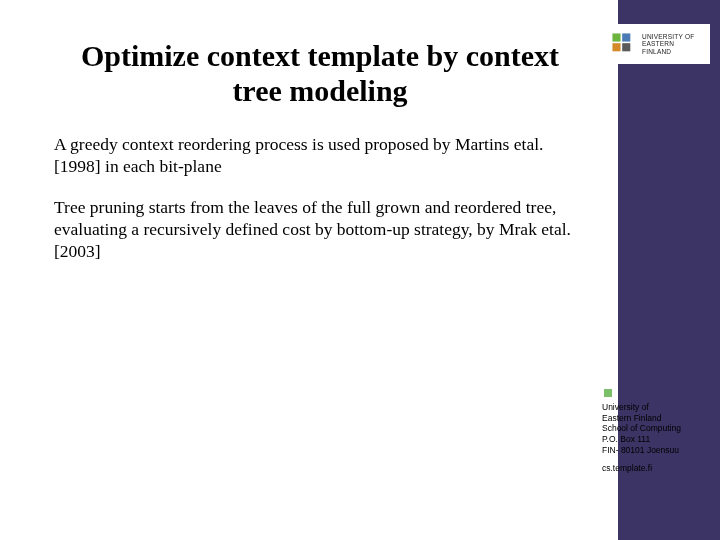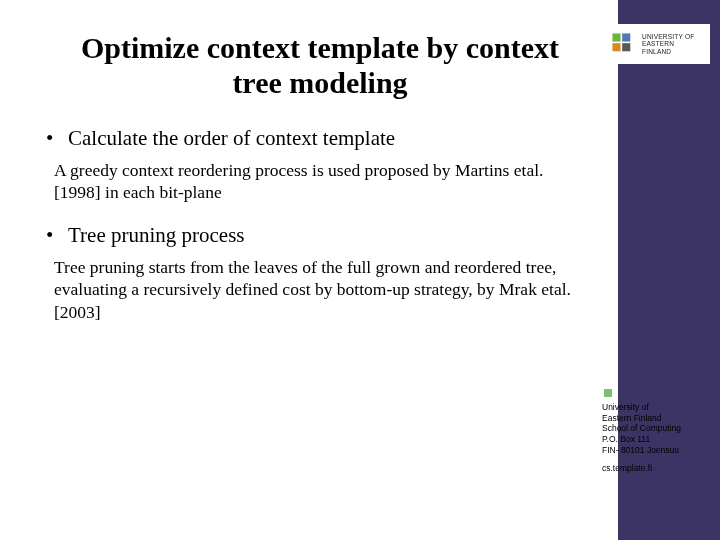--- a/index.html
+++ b/index.html
@@ -7,21 +7,21 @@
   .slide { position: relative; width: 720px; height: 540px; background: #fff; }
   .sidebar { position: absolute; top: 0; right: 0; width: 102px; height: 540px; background: #3b3464; }
   .logo-box { position: absolute; top: 24px; right: 10px; width: 106px; height: 40px; background: #fff; padding: 4px 6px; }
   .logo-inner { display: flex; align-items: center; gap: 6px; height: 100%; }
   .logo-mark { width: 26px; height: 26px; flex: 0 0 26px; }
   .logo-text { font-family: Arial, Helvetica, sans-serif; font-size: 6.5px; line-height: 1.15; color: #222; letter-spacing: 0.2px; }
   .green-dot { position: absolute; right: 108px; top: 389px; width: 8px; height: 8px; background: #7bbf6a; }
   .contact { position: absolute; right: 6px; top: 402px; width: 112px; font-family: Arial, Helvetica, sans-serif; font-size: 8.5px; line-height: 1.25; color: #000; }
   .contact .block { margin-bottom: 8px; }
   .content { position: absolute; left: 46px; top: 30px; width: 548px; }
-  .title { font-size: 30px; line-height: 1.18; text-align: center; margin: 0 auto 24px auto; padding: 0 10px; }
+  .title { font-size: 30px; line-height: 1.18; text-align: center; margin: 8px auto 24px auto; padding: 0 10px; }
   .bullet-list { list-style: none; }
   .bullet-item { position: relative; padding-left: 22px; font-size: 21px; line-height: 1.25; margin-bottom: 8px; }
   .bullet-item::before { content: "•"; position: absolute; left: 0; top: 0; font-size: 21px; }
   .sub { font-size: 17.5px; line-height: 1.28; margin: 6px 0 18px 8px; padding-right: 0; }
 </style>
 </head>
 <body>
 
 <div class="slide">
 
@@ -47,26 +47,20 @@
 School of Computing
 P.O. Box 111
 FIN- 80101 Joensuu</div>
       <div class="block">cs.template.fi</div>
     </div>
   </div>
 
   <div class="content">
     <h1 class="title">Optimize context template by context tree modeling</h1>
     <ul class="bullet-list">
-      <li class="bullet-item">
-        <span>Calculate the order of context template</span>
-      </li>
       <div class="sub">A greedy context reordering process is used proposed by Martins etal. [1998]  in each bit-plane</div>
 
-      <li class="bullet-item">
-        <span>Tree pruning process</span>
-      </li>
       <div class="sub">Tree pruning starts from the leaves of the full grown and reordered tree, evaluating a recursively defined cost  by bottom-up strategy, by Mrak etal. [2003]</div>
 
     </ul>
   </div>
 
 </div>
 
 </body></html>

